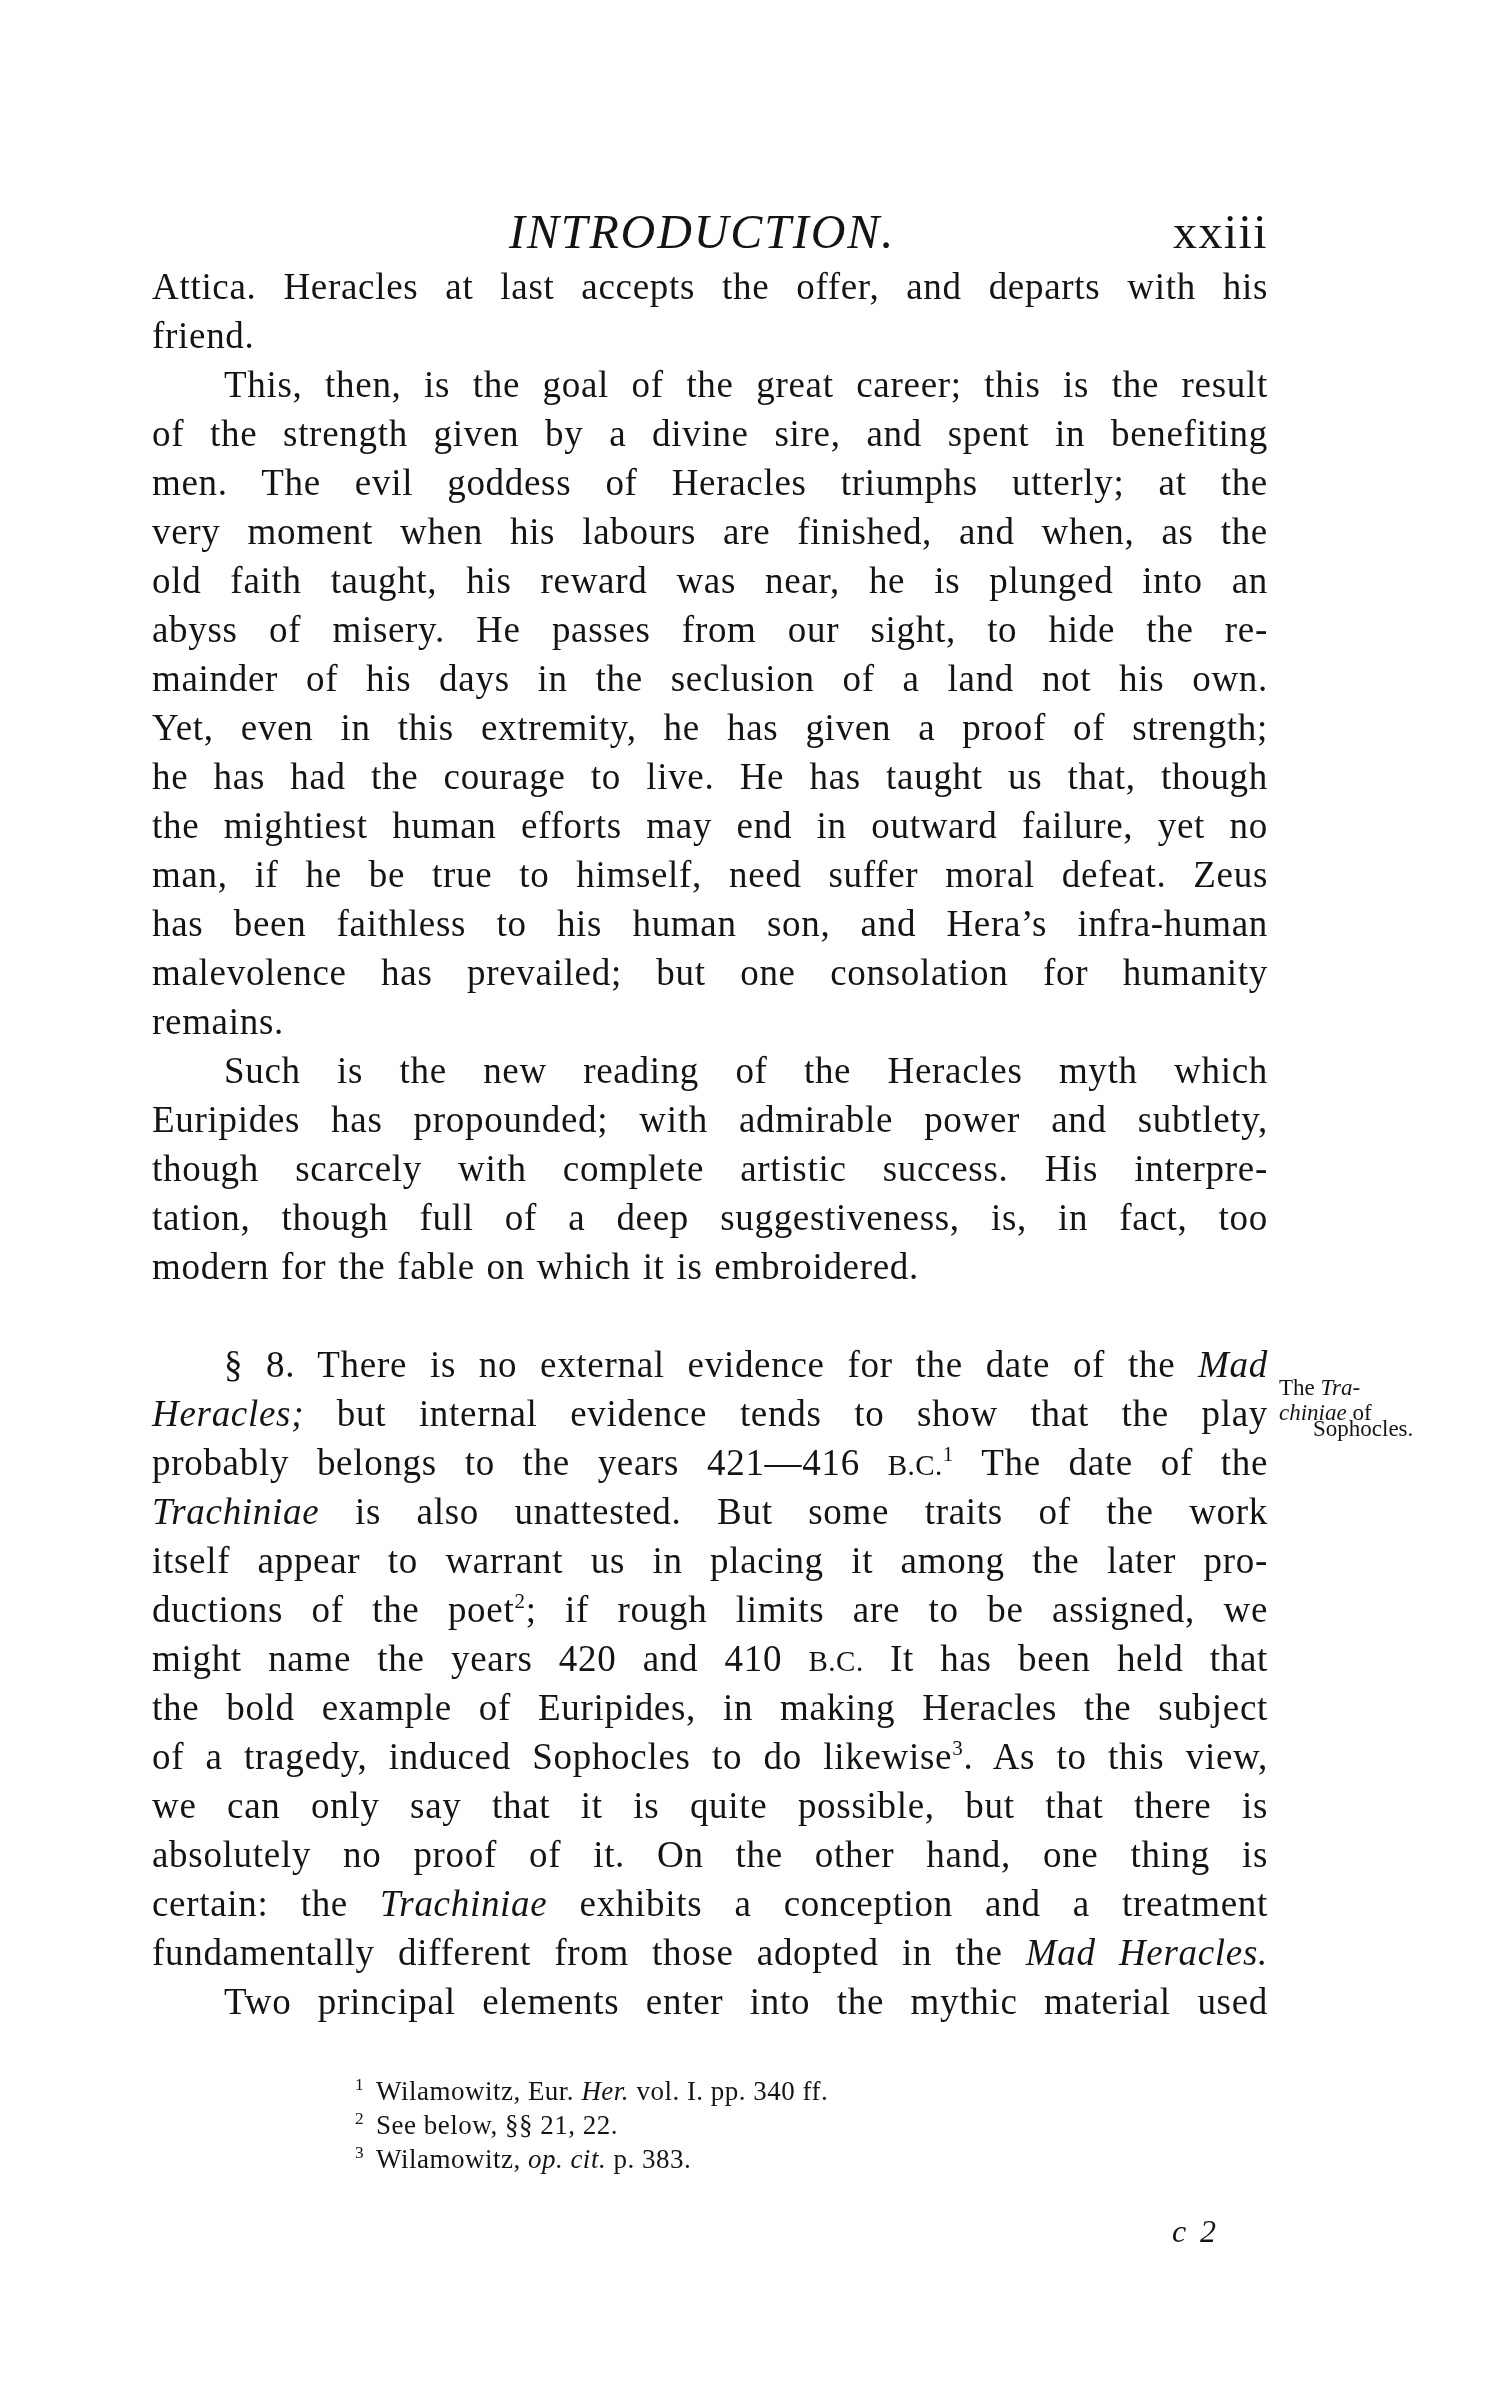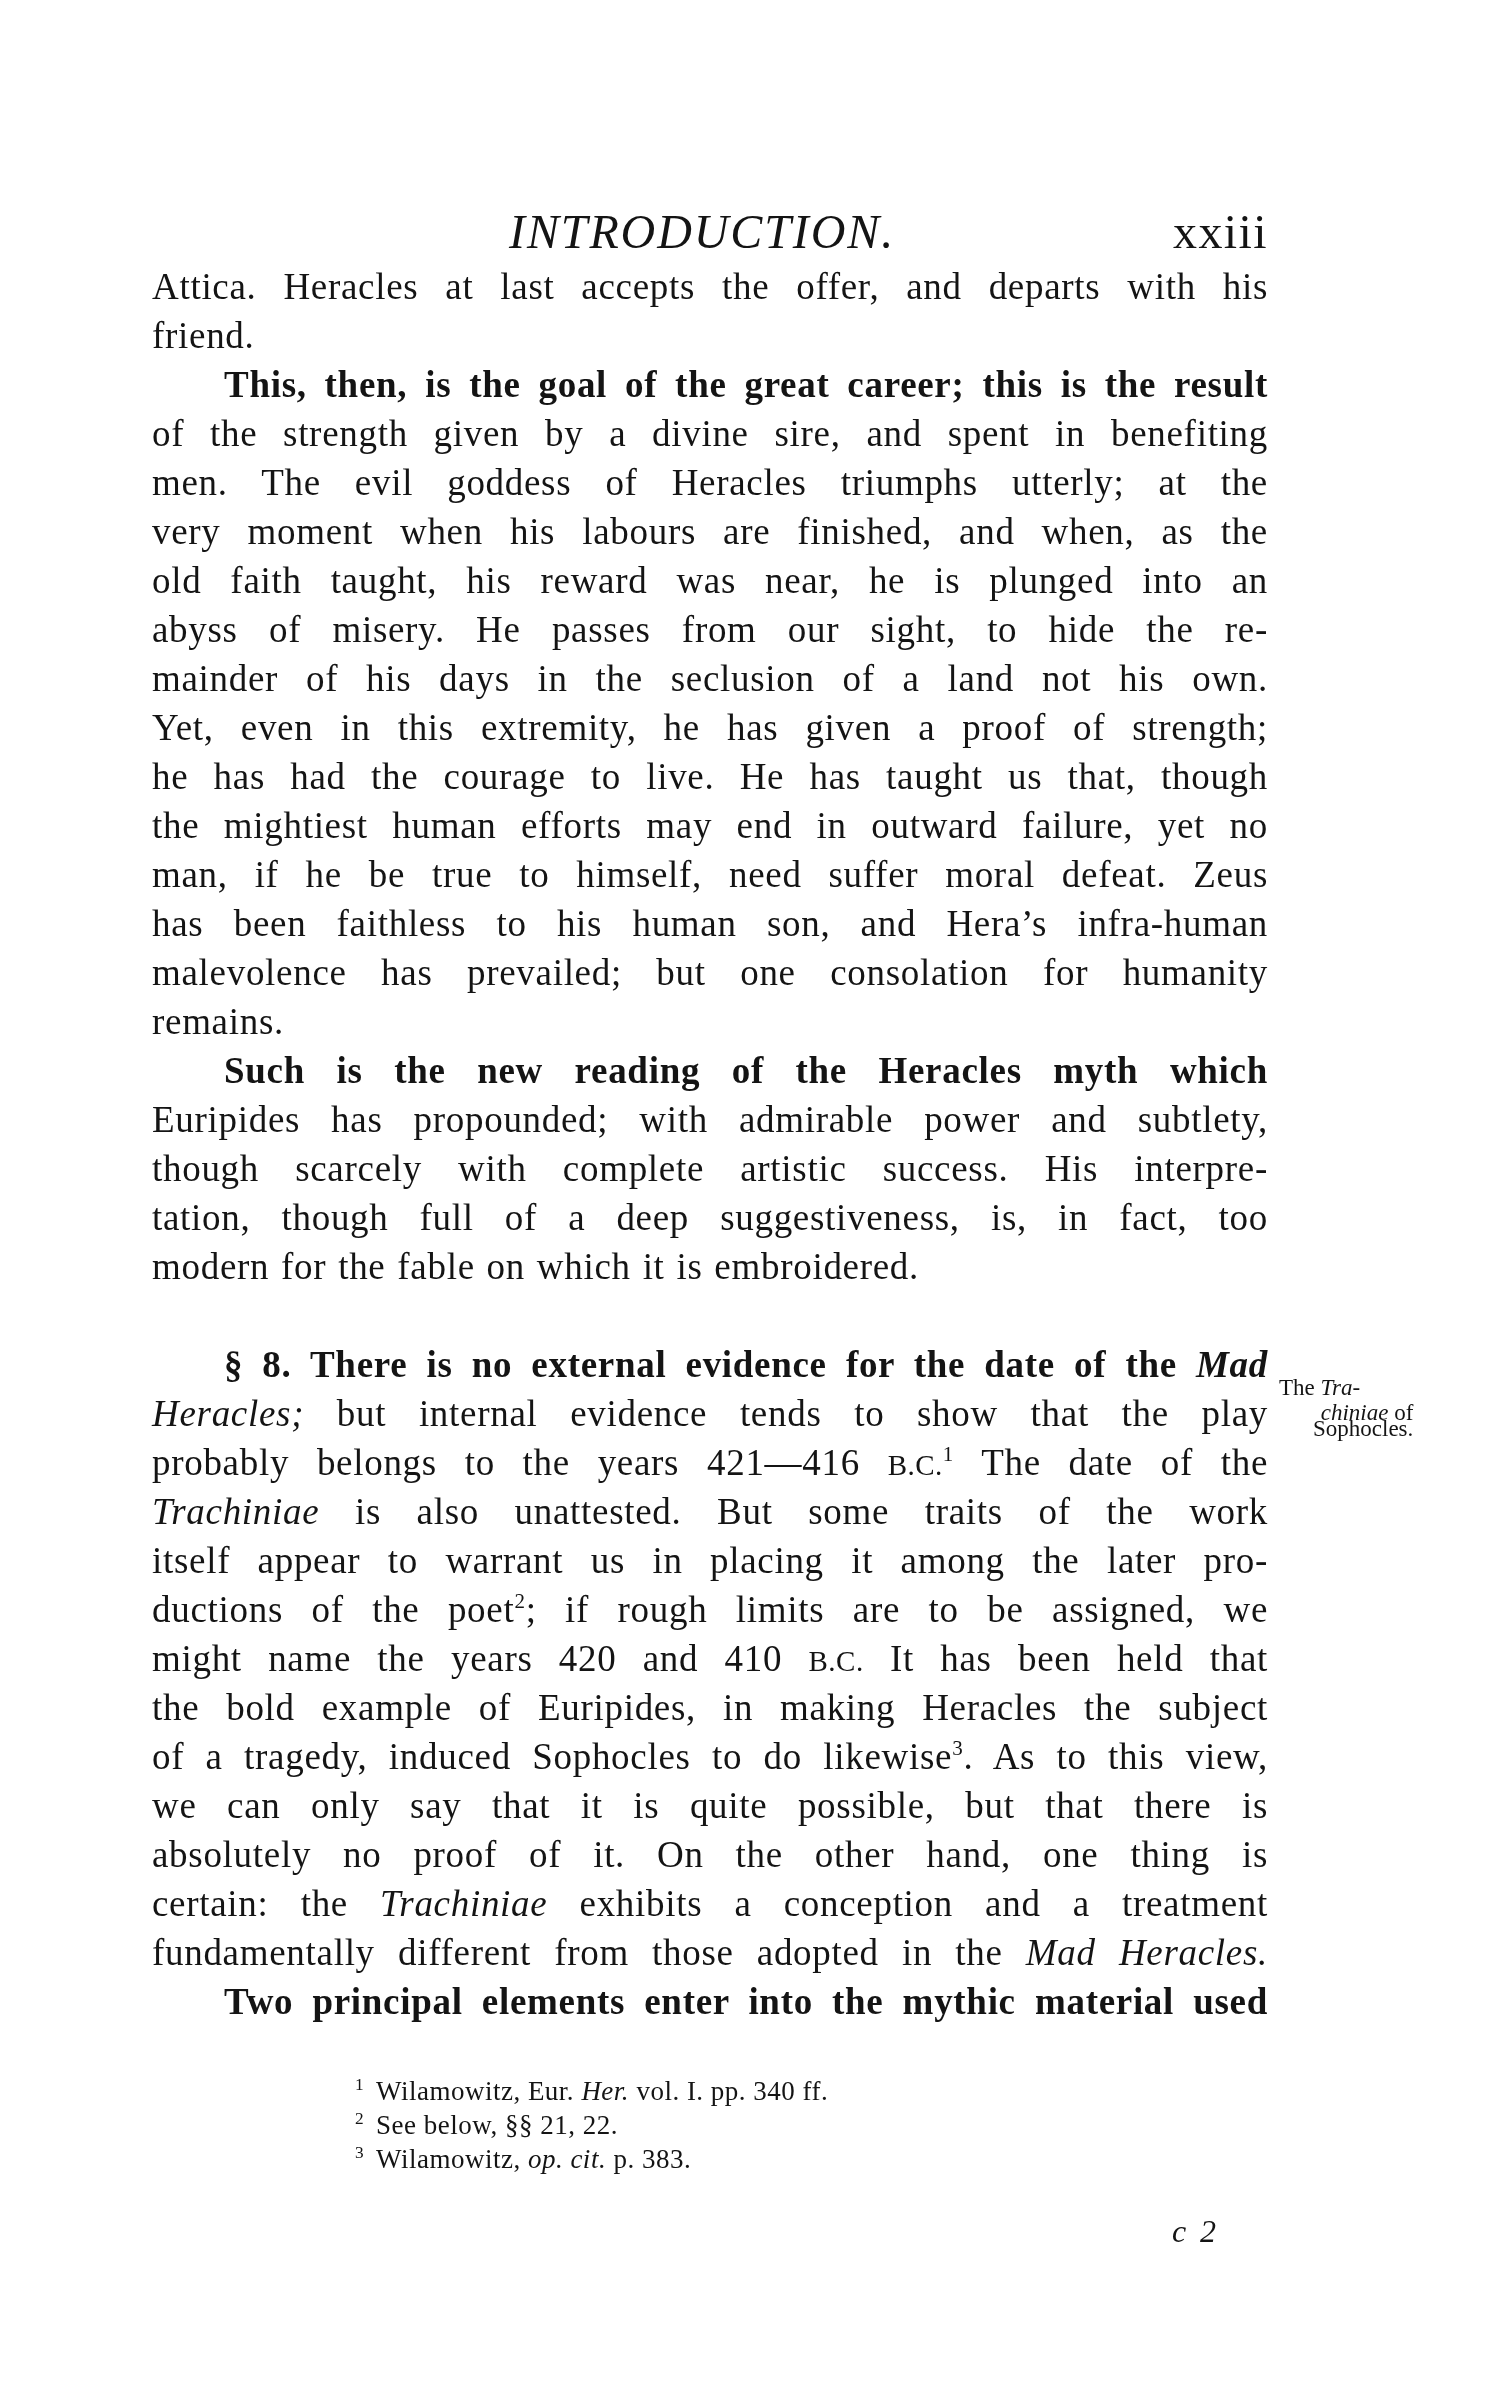--- a/index.html
+++ b/index.html
@@ -57,21 +57,20 @@
       text-align-last: justify;
       letter-spacing: 0.7px;
       word-spacing: 1.9px;
       margin-left: 40px;
     }
     .line.last {
       text-align-last: left;
     }
     .line.indent {
       padding-left: 72px;
-      font-weight: bold;
     }
     .gap {
       height: 49px;
     }
     .it { font-style: italic; }
     .sc { font-size: 29px; letter-spacing: 0.5px; }
     sup {
       font-size: 21px;
       line-height: 0;
       vertical-align: 14.4px;
@@ -79,21 +78,21 @@
     .margin-note {
       position: absolute;
       left: 1279px;
       top: 1377px;
       width: 202px;
       font-size: 23px;
       line-height: 21px;
     }
     .margin-note div { white-space: nowrap; }
     .margin-note .l1 { height: 25px; }
-    .margin-note .l2 { height: 16.3px; text-align: center; padding-right: 26px; }
+    .margin-note .l2 { height: 16.3px; text-align: left; padding-right: 26px; }
     .margin-note .l3 { height: 24px; margin-left: 34px; }
     .footnotes {
       position: absolute;
       left: 355px;
       top: 2074px;
       width: 865px;
       font-size: 27px;
     }
     .footnote {
       height: 34px;

